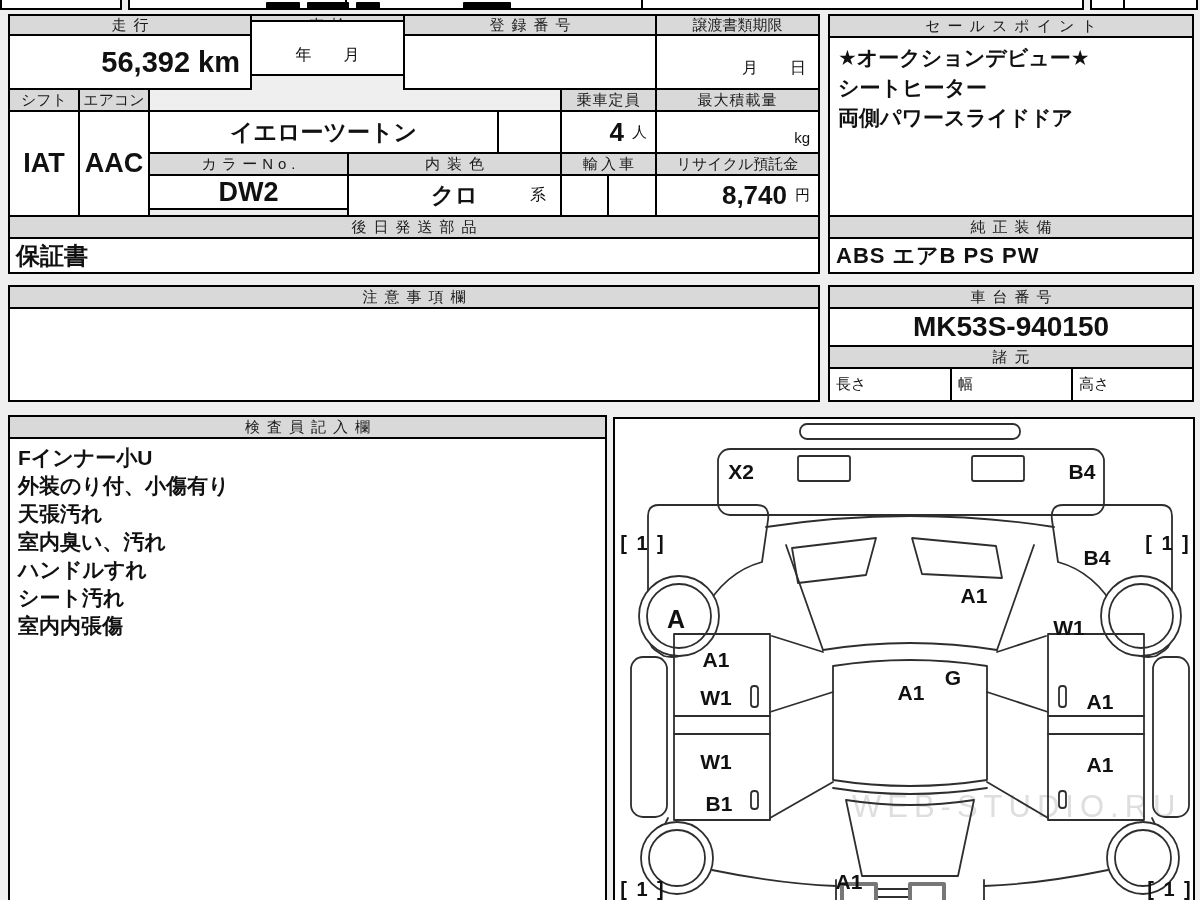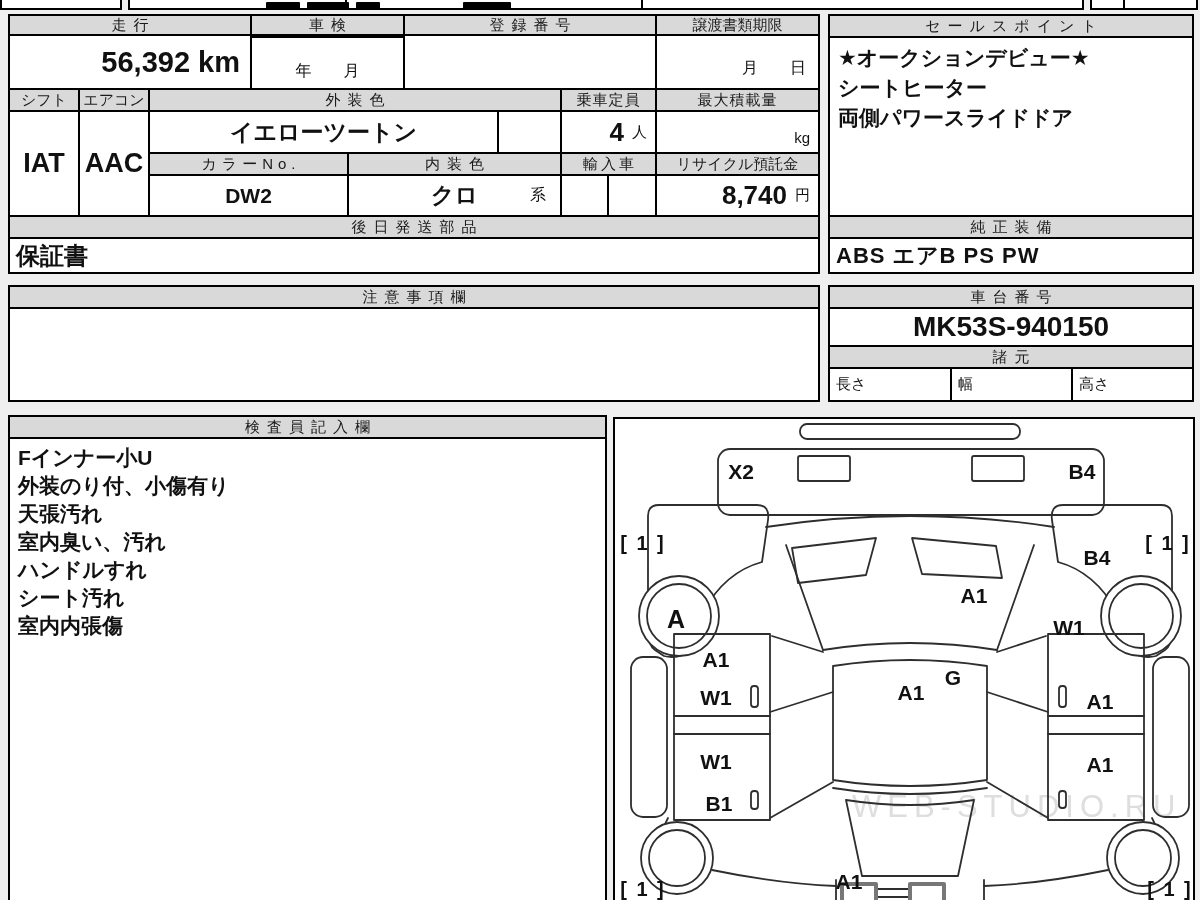--- a/index.html
+++ b/index.html
@@ -52,46 +52,45 @@
   <div class="frag" style="left:307px;width:42px;"></div>
   <div class="frag" style="left:356px;width:24px;"></div>
   <div class="frag" style="left:463px;width:48px;"></div>
 
   <div class="cell hdr ls7" style="left:8px;top:14px;width:244px;height:22px;">走行</div>
   <div class="cell hdr ls7" style="left:250px;top:14px;width:155px;height:22px;">車検</div>
   <div class="cell hdr ls7" style="left:403px;top:14px;width:254px;height:22px;">登録番号</div>
   <div class="cell hdr ls0" style="left:655px;top:14px;width:165px;height:22px;">譲渡書類期限</div>
 
   <div class="cell right b" style="left:8px;top:34px;width:244px;height:56px;font-size:29px;padding-right:10px;">56,392 km</div>
-  <div class="cell center" style="left:250px;top:36px;width:155px;height:56px;font-size:16px;padding-top:14px;white-space:pre;">年　　月</div>
+  <div class="cell center" style="left:250px;top:20px;width:155px;height:56px;font-size:16px;padding-top:14px;white-space:pre;">年　　月</div>
   <div class="cell" style="left:403px;top:34px;width:254px;height:56px;"></div>
   <div class="cell right bottom" style="left:655px;top:34px;width:165px;height:56px;font-size:16px;padding:0 12px 9px 0;white-space:pre;">月　　日</div>
 
   <div class="cell hdr ls0" style="left:8px;top:88px;width:72px;height:24px;">シフト</div>
   <div class="cell hdr ls0" style="left:78px;top:88px;width:72px;height:24px;">エアコン</div>
-  <div class="cell hdr ls7" style="left:148px;top:88px;width:414px;height:24px;">外装色</div>
   <div class="cell hdr ls1" style="left:560px;top:88px;width:97px;height:24px;">乗車定員</div>
   <div class="cell hdr ls1" style="left:655px;top:88px;width:165px;height:24px;">最大積載量</div>
 
   <div class="cell center b" style="left:8px;top:110px;width:72px;height:107px;font-size:27px;">IAT</div>
   <div class="cell center b" style="left:78px;top:110px;width:72px;height:107px;font-size:27px;">AAC</div>
   <div class="cell center b" style="left:148px;top:110px;width:351px;height:44px;font-size:23px;">イエローツートン</div>
   <div class="cell" style="left:497px;top:110px;width:65px;height:44px;"></div>
   <div class="cell right" style="left:560px;top:110px;width:97px;height:44px;padding-right:8px;">
     <span class="b" style="font-size:26px;">4</span>
     <span class="unit">人</span>
   </div>
   <div class="cell right bottom" style="left:655px;top:110px;width:165px;height:44px;padding:0 8px 6px 0;font-size:15px;">kg</div>
 
   <div class="cell hdr ls5" style="left:148px;top:152px;width:201px;height:24px;">カラーNo.</div>
   <div class="cell hdr ls7" style="left:347px;top:152px;width:215px;height:24px;">内装色</div>
   <div class="cell hdr ls3" style="left:560px;top:152px;width:97px;height:24px;">輸入車</div>
   <div class="cell hdr ls0" style="left:655px;top:152px;width:165px;height:24px;">リサイクル預託金</div>
 
-  <div class="cell center b" style="left:148px;top:174px;width:201px;height:43px;font-size:21px;">DW2</div>
+  <div class="cell center b" style="left:148px;top:174px;width:201px;height:36px;font-size:27px;">DW2</div>
   <div class="cell center b" style="left:347px;top:174px;width:215px;height:43px;font-size:23px;text-align:center;">
     <span>クロ</span>
     <span style="position:absolute;right:14px;font-size:16px;font-weight:normal;">系</span>
   </div>
   <div class="cell" style="left:560px;top:174px;width:49px;height:43px;"></div>
   <div class="cell" style="left:607px;top:174px;width:50px;height:43px;"></div>
   <div class="cell right" style="left:655px;top:174px;width:165px;height:43px;padding-right:8px;">
     <span class="b" style="font-size:26px;">8,740</span>
     <span class="unit">円</span>
   </div>

